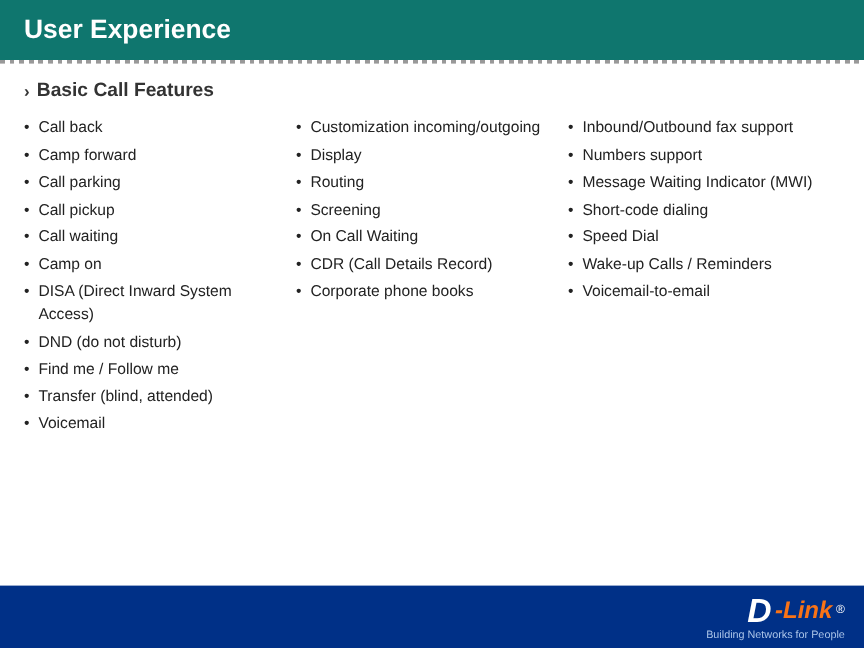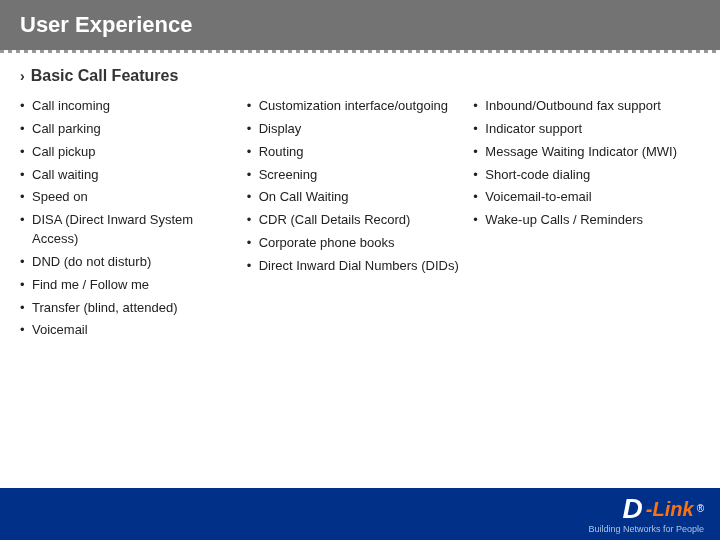--- a/index.html
+++ b/index.html
@@ -14,21 +14,21 @@
     .page-container {
       width: 720px;
       height: 540px;
       display: flex;
       flex-direction: column;
       background: #fff;
     }
 
     
     .header {
-      background: #737373;
+      background: #0f766e;
       padding: 10px 20px;
       min-height: 50px;
       display: flex;
       align-items: center;
     }
     .header-title {
       color: #fff;
       font-size: 22px;
       font-weight: bold;
     }
@@ -162,54 +162,55 @@
 
     <div class="section-title">
       <span class="chevron-icon">›</span>
       <span>Basic Call Features</span>
     </div>
 
     <div class="columns">
 
       <div class="col">
         <ul>
-          <li>Call incoming</li>
+          <li>Call back</li>
+          <li>Camp forward</li>
           <li>Call parking</li>
           <li>Call pickup</li>
           <li>Call waiting</li>
-          <li>Speed on</li>
+          <li>Camp on</li>
           <li>DISA (Direct Inward System Access)</li>
           <li>DND (do not disturb)</li>
           <li>Find me / Follow me</li>
           <li>Transfer (blind, attended)</li>
           <li>Voicemail</li>
         </ul>
       </div>
 
       <div class="col">
         <ul>
-          <li>Customization interface/outgoing</li>
+          <li>Customization incoming/outgoing</li>
           <li>Display</li>
           <li>Routing</li>
           <li>Screening</li>
           <li>On Call Waiting</li>
           <li>CDR (Call Details Record)</li>
           <li>Corporate phone books</li>
-          <li>Direct Inward Dial Numbers (DIDs)</li>
         </ul>
       </div>
 
       <div class="col">
         <ul>
           <li>Inbound/Outbound fax support</li>
-          <li>Indicator support</li>
+          <li>Numbers support</li>
           <li>Message Waiting Indicator (MWI)</li>
           <li>Short-code dialing</li>
+          <li>Speed Dial</li>
+          <li>Wake-up Calls / Reminders</li>
           <li>Voicemail-to-email</li>
-          <li>Wake-up Calls / Reminders</li>
         </ul>
       </div>
 
     </div>
   </div>
 
   <div class="footer">
     <div class="dlink-logo">
       <div class="dlink-brand">
         <span class="dlink-d">D</span>

